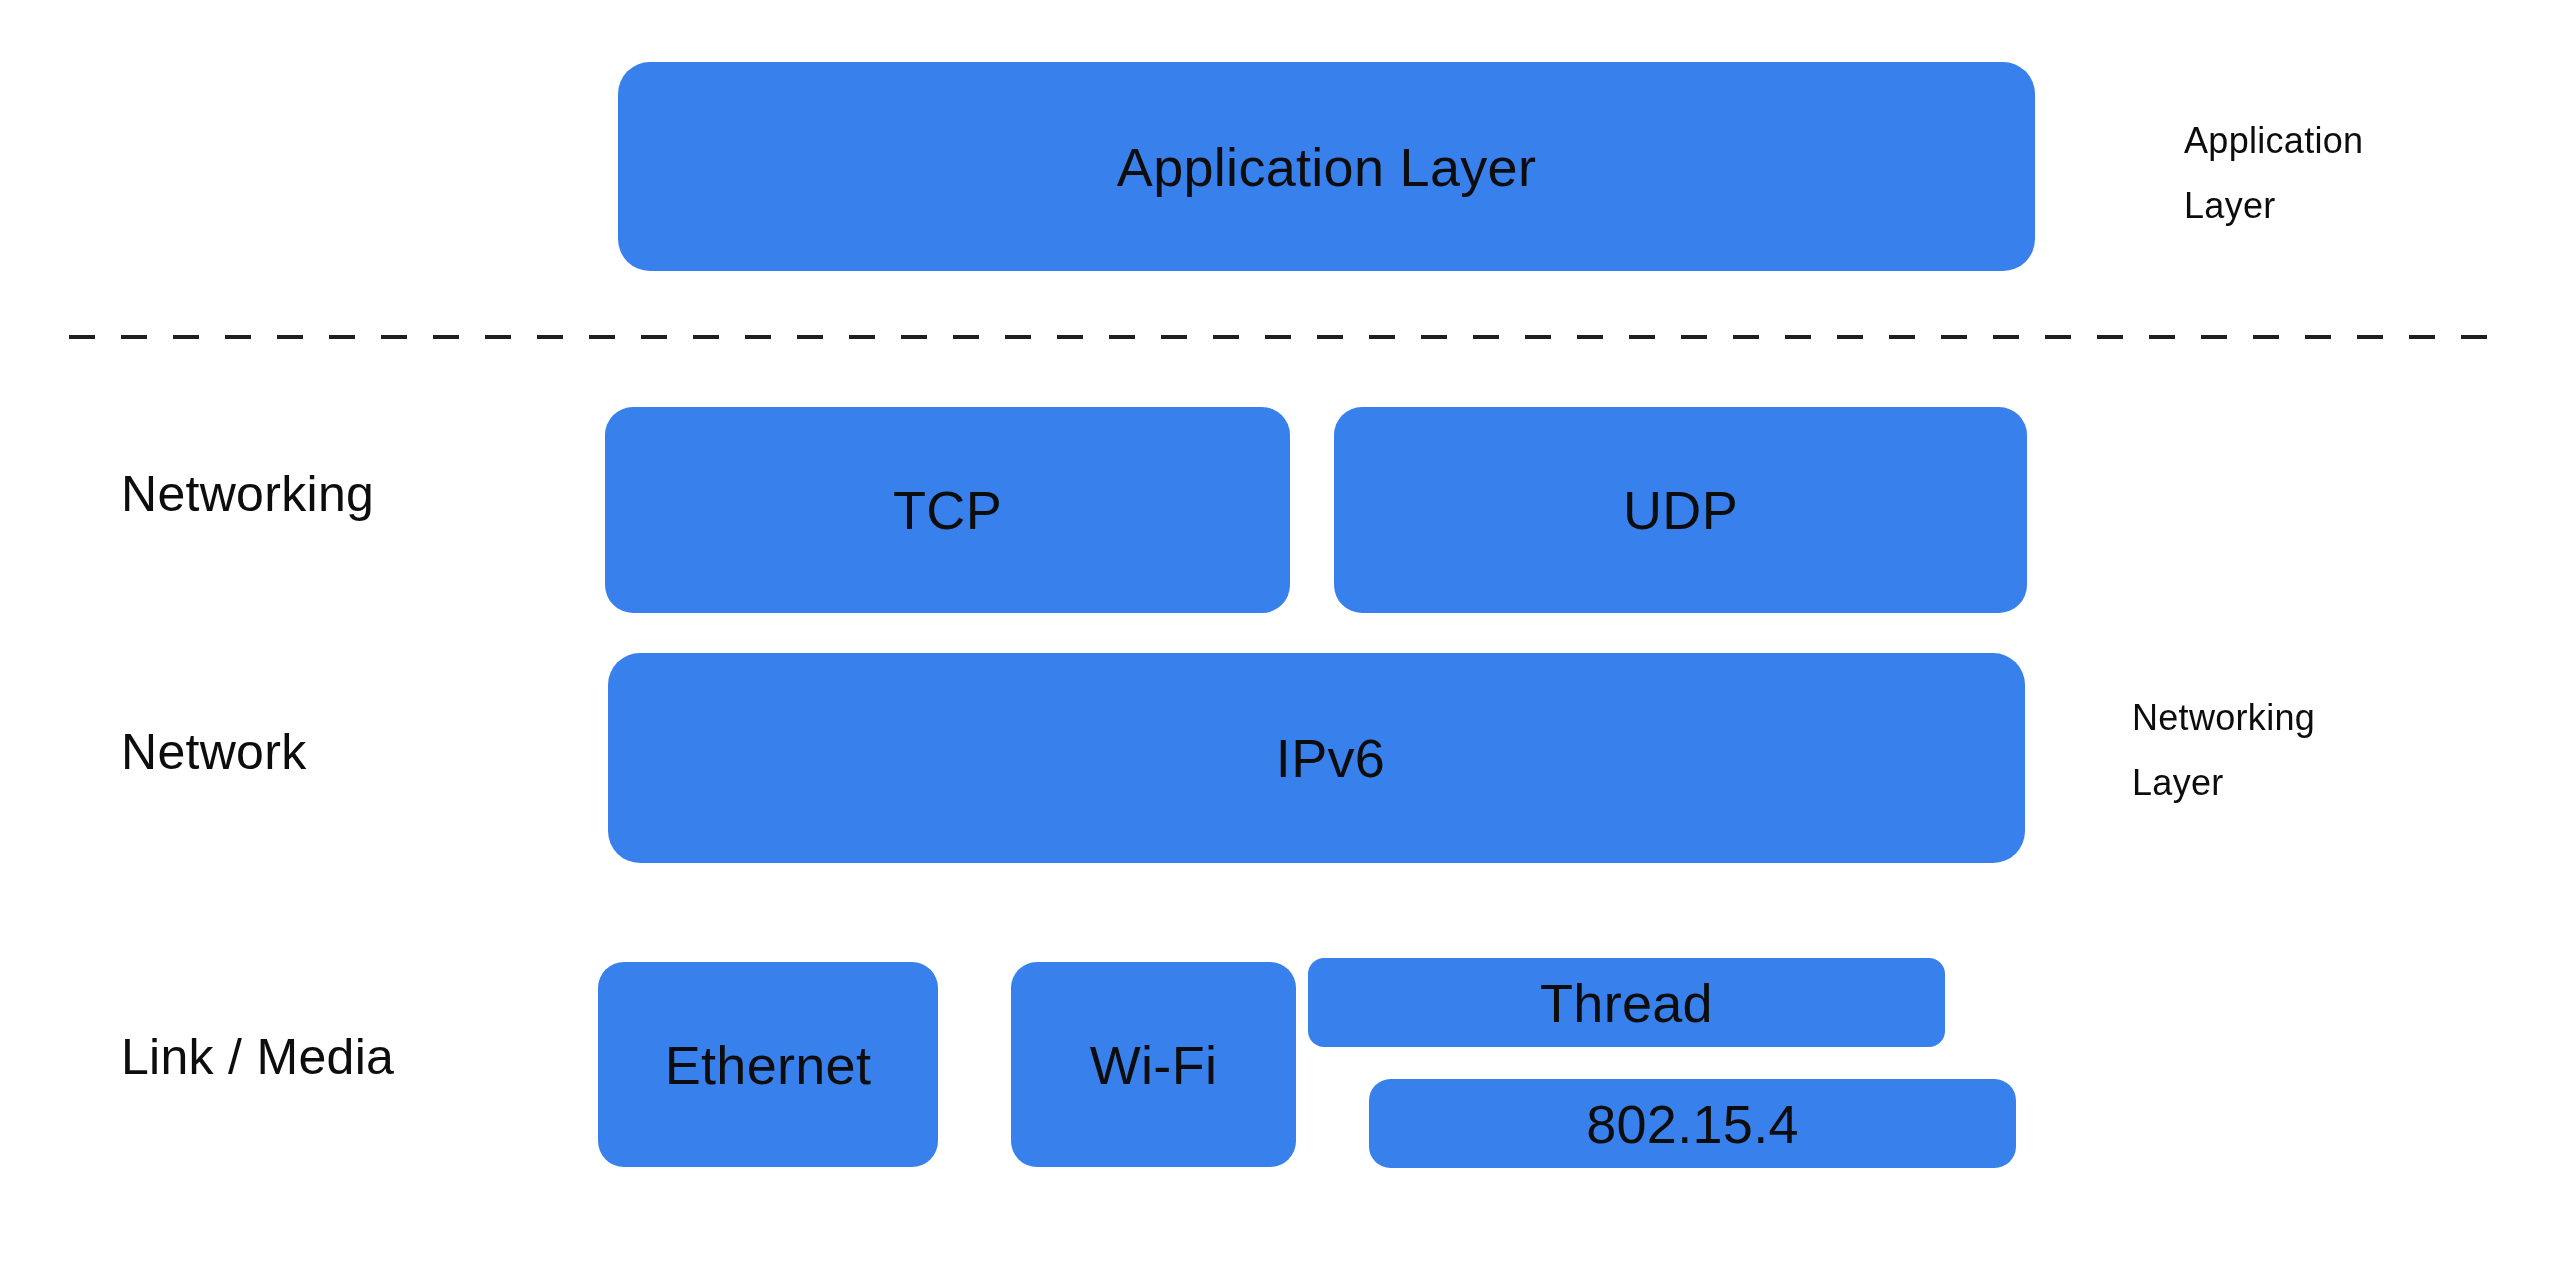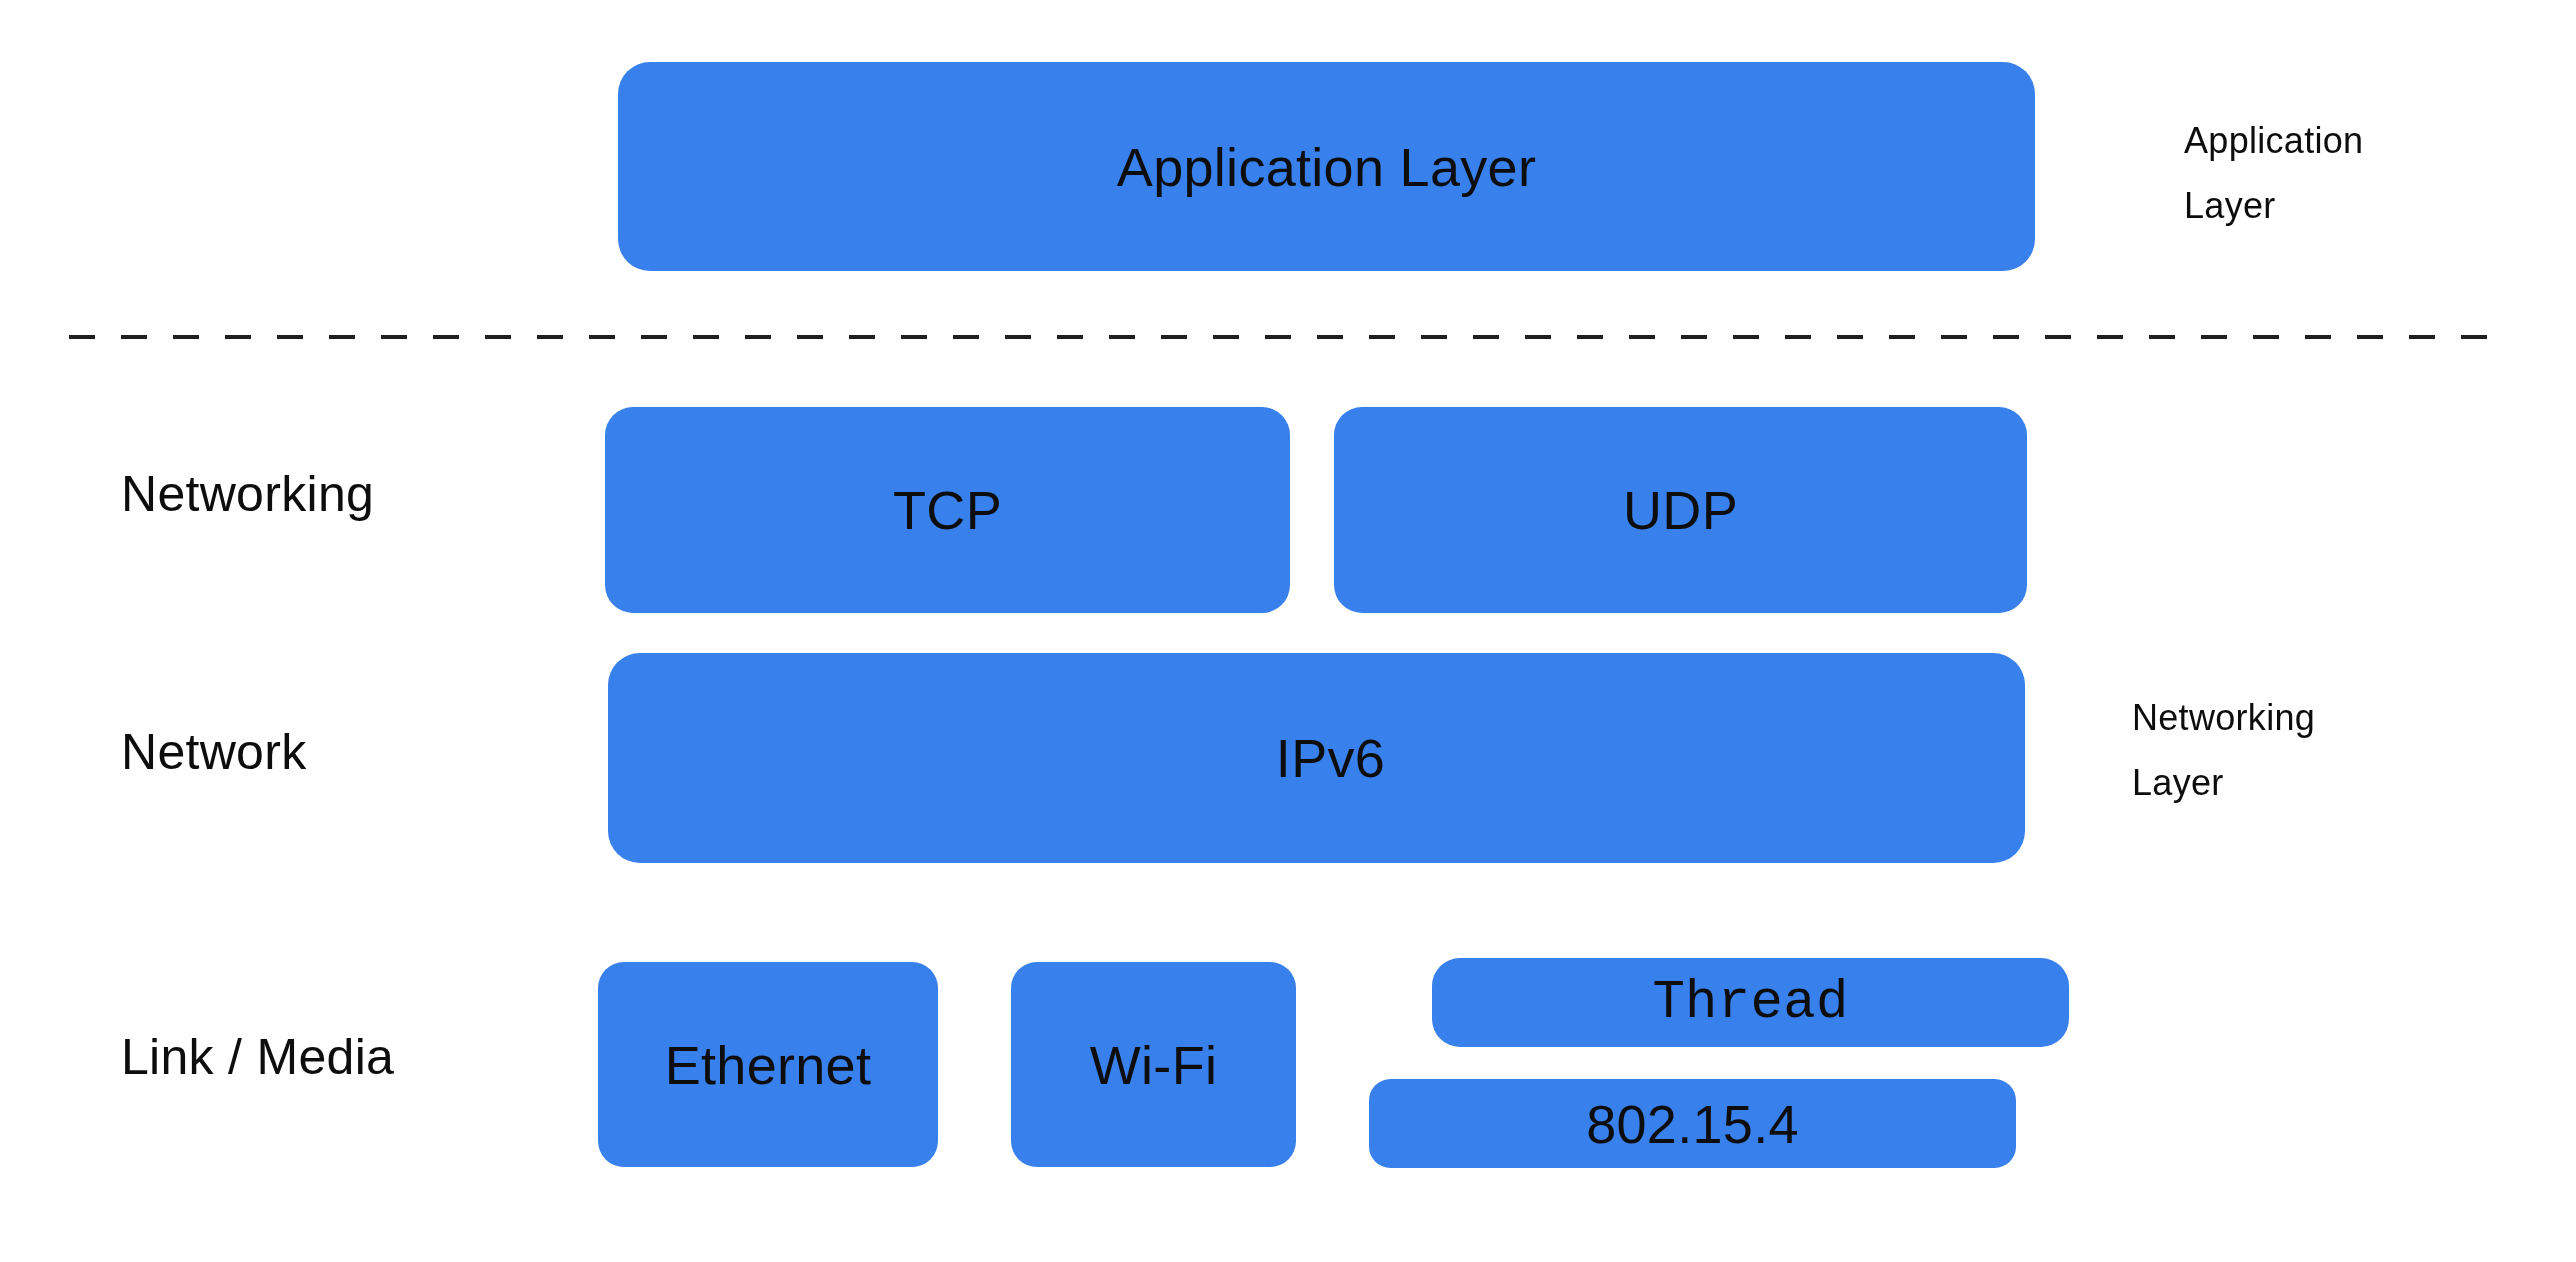--- a/index.html
+++ b/index.html
@@ -30,21 +30,21 @@
     font-size: 54px;
     letter-spacing: 0.3px;
     color: var(--text);
   }
   #box-application { left: 618px; top: 62px;  width: 1417px; height: 209px; border-radius: 32px; }
   #box-tcp         { left: 605px; top: 407px;  width: 685px; height: 206px; border-radius: 28px; }
   #box-udp         { left: 1334px; top: 407px;  width: 693px; height: 206px; border-radius: 28px; }
   #box-ipv6        { left: 608px; top: 653px; width: 1417px; height: 210px; border-radius: 32px; padding-left: 28px; }
   #box-ethernet    { left: 598px; top: 962px; width: 340px;  height: 205px; border-radius: 26px; }
   #box-wifi        { left: 1011px; top: 962px; width: 285px;  height: 205px; border-radius: 26px; }
-  #box-thread      { left: 1432px; top: 958px; width: 637px; height: 89px; border-radius: 28px; font-family: Liberation Mono, monospace; }
+  #box-thread      { left: 1308px; top: 958px; width: 637px; height: 89px; border-radius: 16px; }
   #box-802154      { left: 1369px; top: 1079px; width: 647px; height: 89px; border-radius: 21.6px; }
 
   .divider {
     position: absolute;
     left: 69px;
     top: 335px;
     width: 2443px;
     height: 3.6px;
     background: repeating-linear-gradient(90deg,
       var(--dash) 0px, var(--dash) 26px,

